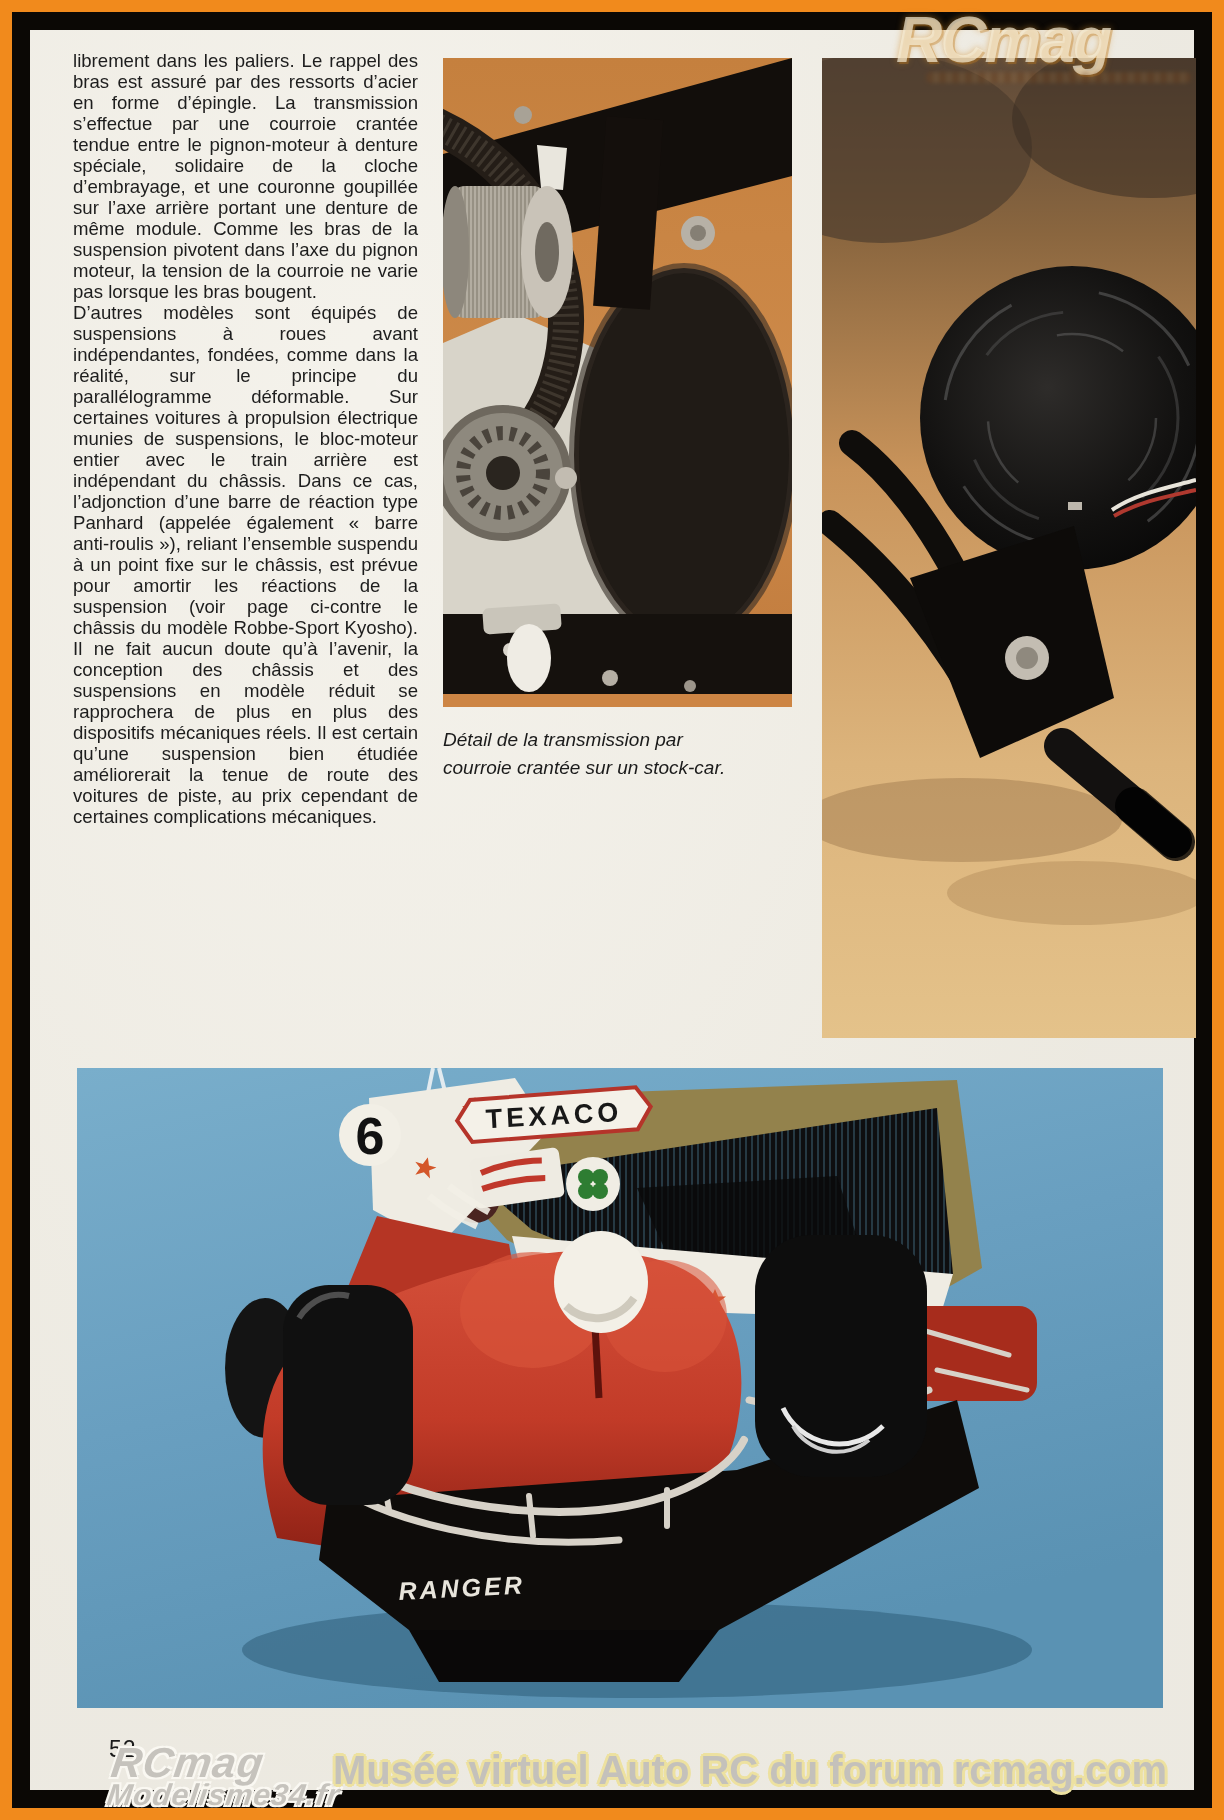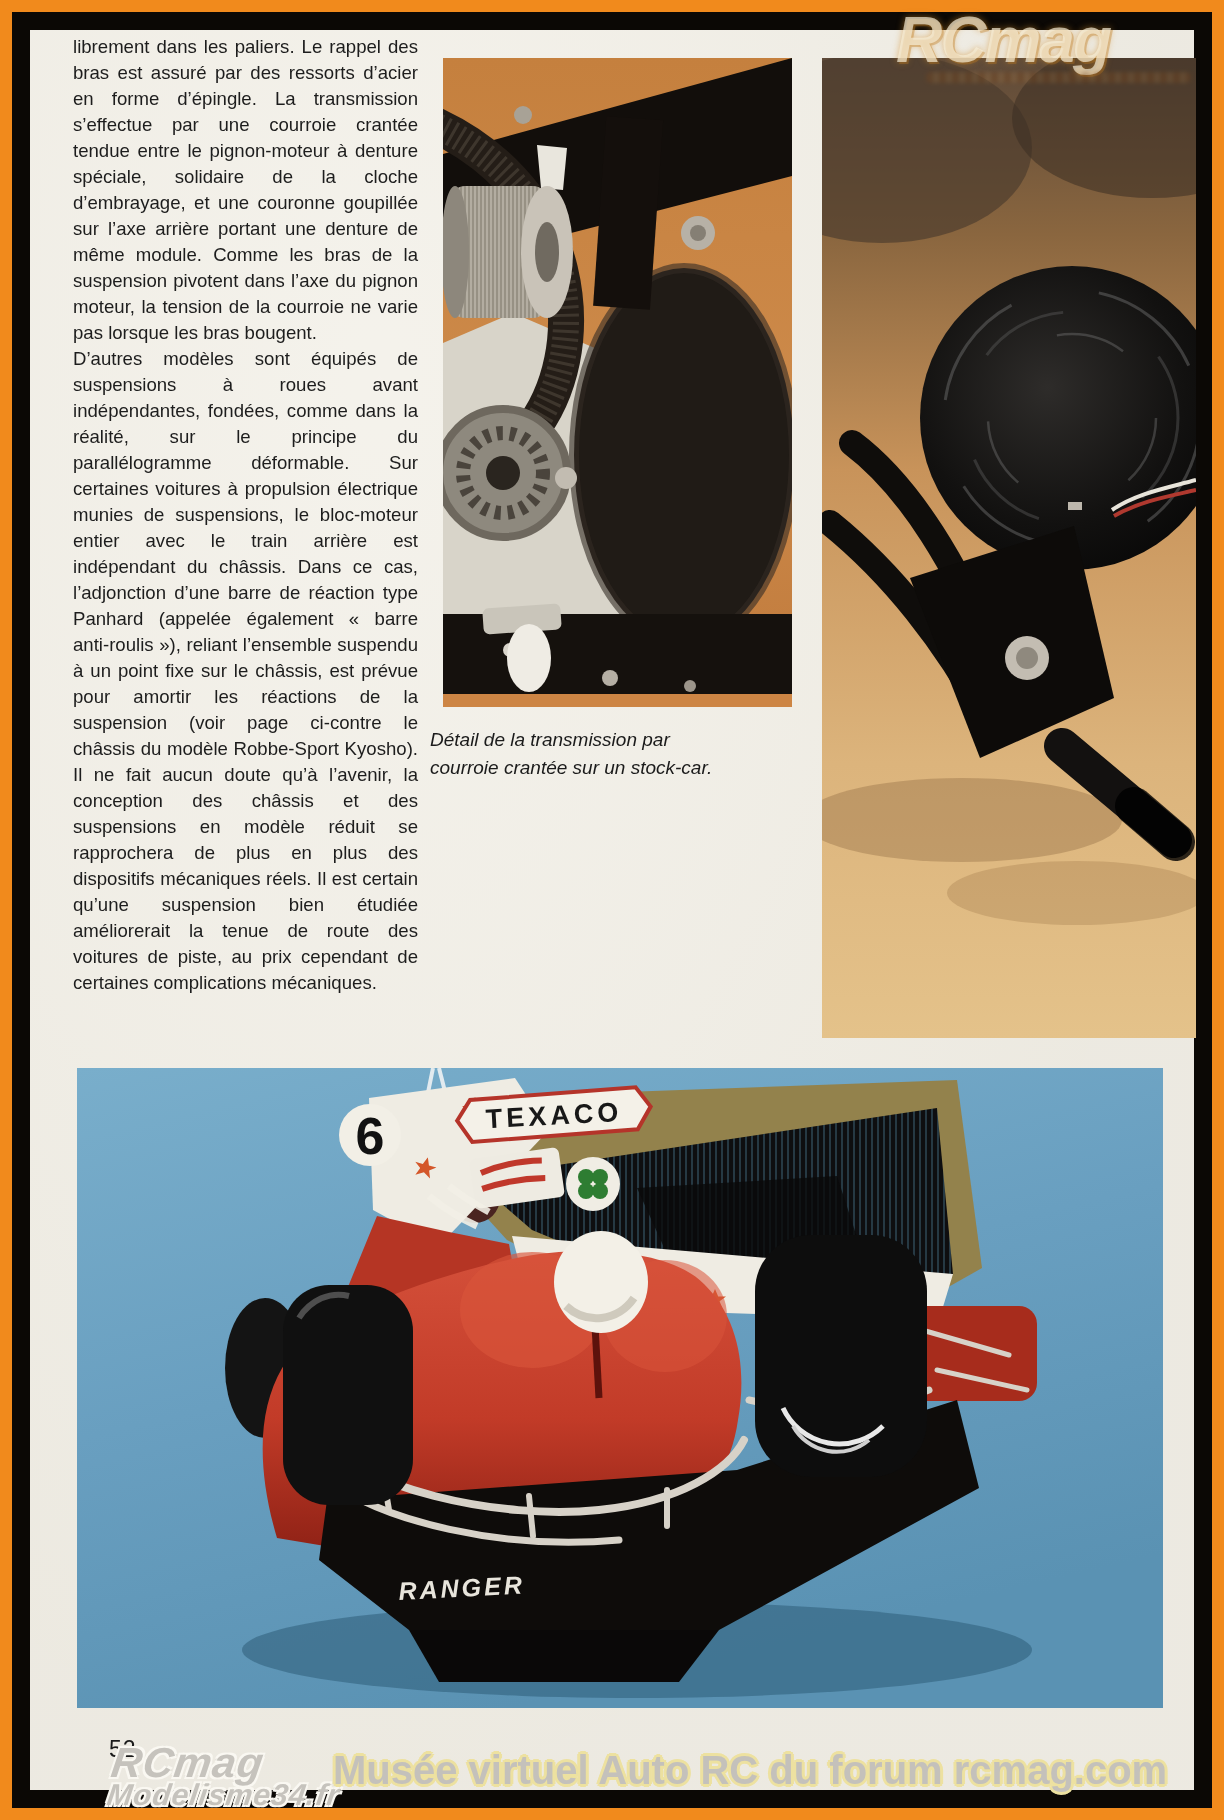--- a/index.html
+++ b/index.html
@@ -2,21 +2,21 @@
 <html lang="fr"><head>
 <meta charset="utf-8">
 <style>
   html,body{margin:0;padding:0;background:#222;}
   .shot{position:relative;width:1224px;height:1820px;overflow:hidden;background:#f18a1c;font-family:"Liberation Sans",sans-serif;}
   .frame-black{position:absolute;inset:12px;background:#0b0805;}
   .page{position:absolute;inset:30px;background:#f1eee5;}
   .page::after{content:"";position:absolute;inset:0;background:radial-gradient(ellipse at 30% 20%,rgba(255,255,255,.25),rgba(0,0,0,.02) 70%);pointer-events:none;}
   .content{position:absolute;inset:0;}
   .abs{position:absolute;}
-  .bodycol{left:73px;top:34px;width:345px;color:#1d1d1d;font-size:18.6px;line-height:26px;text-align:justify;hyphens:auto;-webkit-hyphens:auto;}
+  .bodycol{left:73px;top:50px;width:345px;color:#1d1d1d;font-size:18.6px;line-height:21px;text-align:justify;hyphens:auto;-webkit-hyphens:auto;}
   .bodycol p{margin:0;}
   .caption{color:#1b1b1b;font-size:19px;line-height:27.5px;font-style:italic;white-space:pre-line;}
   .photo{display:block;}
   .pagenum{left:109px;top:1736px;font-size:23px;color:#1a1a1a;letter-spacing:1px;}
   
   .wm-top{left:896px;top:10px;width:320px;text-align:left;pointer-events:none;}
   .wm-top .big{font-size:64px;font-weight:bold;font-style:italic;letter-spacing:-2px;color:rgba(247,240,219,.68);text-shadow:2px 2px 0 rgba(190,120,30,.35),0 0 7px rgba(210,140,40,.55);line-height:60px;}
   .wm-top .tagblur{margin-left:30px;margin-top:2px;width:265px;height:11px;border-radius:5px;background:repeating-linear-gradient(90deg,rgba(120,70,30,.45) 0 7px,rgba(190,140,80,.25) 7px 13px);filter:blur(2px);opacity:.8;}
   .wm-logo{left:110px;top:1742px;transform:skewX(-8deg);line-height:1;pointer-events:none;}
   .wm-logo .l1{font-size:42px;font-weight:bold;font-style:italic;color:#c6c3bd;letter-spacing:1px;text-shadow:-2px -2px 0 #faf8f2,2px -2px 0 #faf8f2,-2px 2px 0 #faf8f2,2px 2px 0 #faf8f2,0 0 2px #8a8880;}
@@ -84,21 +84,21 @@
 
       <rect x="0" y="556" width="349" height="82" fill="#15110d"></rect>
       <rect x="40" y="548" width="78" height="26" rx="6" fill="#c9c5ba" transform="rotate(-4 79 561)"></rect>
       <circle cx="67" cy="592" r="7" fill="#d9d5cb"></circle>
       <circle cx="167" cy="620" r="8" fill="#b5afa4"></circle>
       <circle cx="247" cy="628" r="6" fill="#9d968b"></circle>
       <ellipse cx="86" cy="600" rx="22" ry="34" fill="#efece4"></ellipse>
       <rect x="0" y="636" width="349" height="13" fill="#cd8544"></rect>
     </svg>
 
-    <div class="abs caption" style="left:430px;top:726px;width:330px;">Détail de la transmission par
+    <div class="abs caption" style="left:443px;top:726px;width:330px;">Détail de la transmission par
 courroie crantée sur un stock-car.</div>
 
 
     <svg class="abs photo" style="left:822px;top:58px;" width="374" height="980" viewBox="0 0 374 980">
       <defs>
         <linearGradient id="rbg" x1="0" y1="0" x2="0" y2="1">
           <stop offset="0" stop-color="#5e4a39"></stop>
             <stop offset="0.18" stop-color="#8a663f"></stop>
           <stop offset="0.42" stop-color="#c8935a"></stop>
             <stop offset="0.72" stop-color="#dcb47c"></stop>

